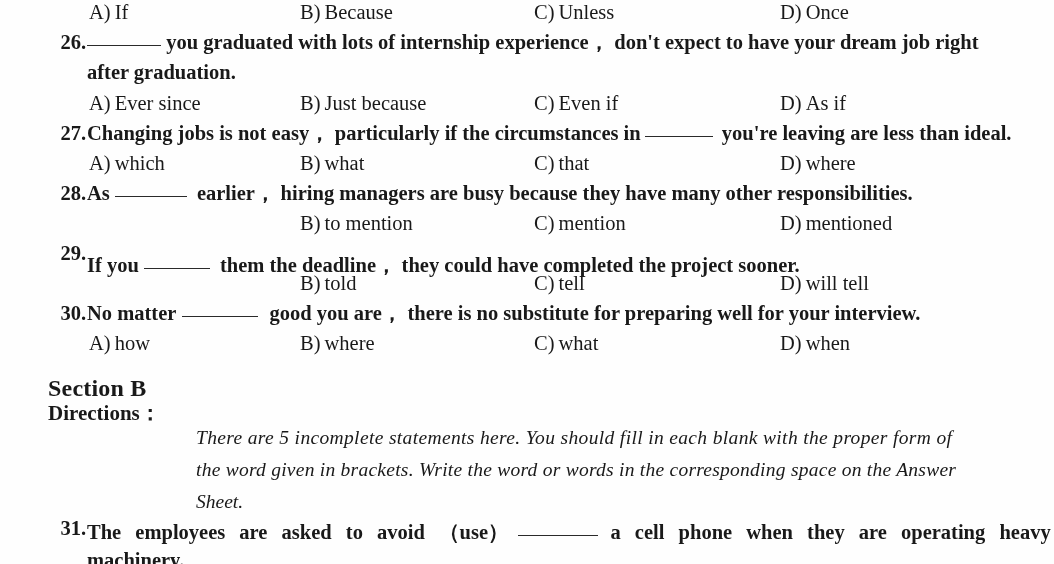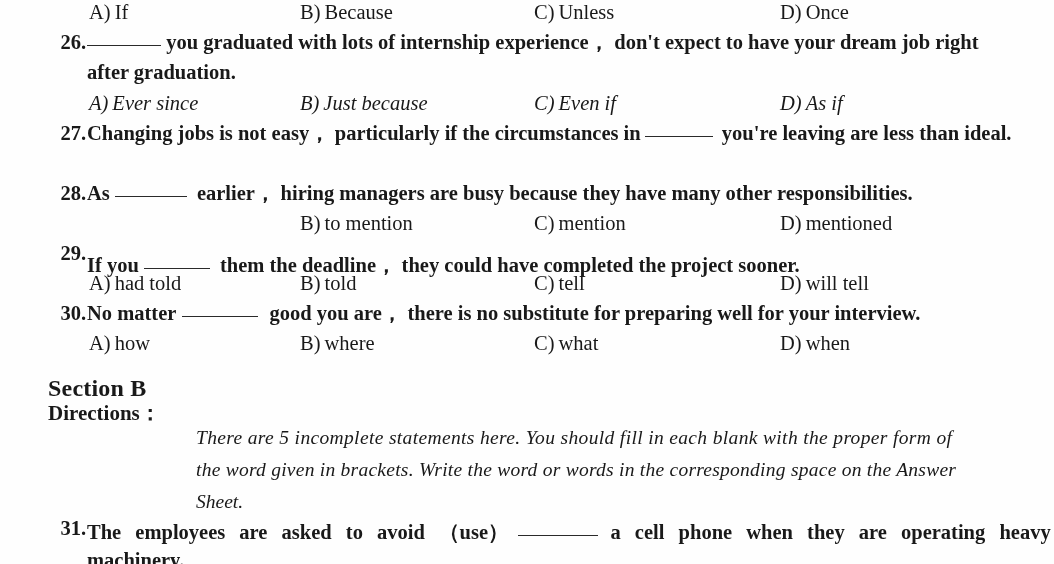--- a/index.html
+++ b/index.html
@@ -127,48 +127,53 @@
     <span class="opt opt-d"><span class="mark">D</span><span class="paren">)</span><span>Once</span></span>
   </div>
 
   <div class="q-line" style="top:27px; left:0; width:1054px;">
     <span class="q-num" style="left:48px; top:0;">26.</span>
     <span class="q-body" style="top:0;"><span class="blank w1"></span><span> you graduated with lots of internship experience， don't expect to have your dream job right</span></span>
   </div>
   <div class="q-line" style="top:57px; left:87px;">
     <span>after graduation.</span>
   </div>
-  <div class="opts" style="top:88px;font-style:italic;">
+  <div class="opts" style="top:88px;">
     <span class="opt opt-a"><span class="mark">A</span><span class="paren">)</span><span>Ever since</span></span>
     <span class="opt opt-b"><span class="mark">B</span><span class="paren">)</span><span>Just because</span></span>
     <span class="opt opt-c"><span class="mark">C</span><span class="paren">)</span><span>Even if</span></span>
     <span class="opt opt-d"><span class="mark">D</span><span class="paren">)</span><span>As if</span></span>
   </div>
 
   <div class="q-line" style="top:118px; left:0; width:1054px;">
     <span class="q-num" style="left:48px; top:0;">27.</span>
     <span class="q-body" style="top:0;"><span>Changing jobs is not easy， particularly if the circumstances in</span><span class="blank w3" style="margin:0 4px;"></span><span> you're leaving are less than ideal.</span></span>
   </div>
+  <div class="opts" style="top:148px;">
+    <span class="opt opt-a"><span class="mark">A</span><span class="paren">)</span><span>which</span></span>
+    <span class="opt opt-b"><span class="mark">B</span><span class="paren">)</span><span>what</span></span>
+    <span class="opt opt-c"><span class="mark">C</span><span class="paren">)</span><span>that</span></span>
+    <span class="opt opt-d"><span class="mark">D</span><span class="paren">)</span><span>where</span></span>
+  </div>
 
   <div class="q-line" style="top:178px; left:0; width:1054px;">
     <span class="q-num" style="left:48px; top:0;">28.</span>
     <span class="q-body" style="top:0;"><span>As</span><span class="blank w2" style="margin:0 5px;"></span><span> earlier， hiring managers are busy because they have many other responsibilities.</span></span>
   </div>
   <div class="opts" style="top:208px;">
     <span class="opt opt-b"><span class="mark">B</span><span class="paren">)</span><span>to mention</span></span>
     <span class="opt opt-c"><span class="mark">C</span><span class="paren">)</span><span>mention</span></span>
     <span class="opt opt-d"><span class="mark">D</span><span class="paren">)</span><span>mentioned</span></span>
   </div>
 
   <div class="q-line" style="top:238px; left:0; width:1054px;">
     <span class="q-num" style="left:48px; top:0;">29.</span>
     <span class="q-body" style="top:12px;text-align:center;"><span>If you</span><span class="blank w4" style="margin:0 5px;"></span><span> them the deadline， they could have completed the project sooner.</span></span>
   </div>
   <div class="opts" style="top:268px;">
-    <span class="opt opt-a"><span class="mark">A</span><span class="paren">)</span><span>had told</span></span>
     <span class="opt opt-b"><span class="mark">B</span><span class="paren">)</span><span>told</span></span>
     <span class="opt opt-c"><span class="mark">C</span><span class="paren">)</span><span>tell</span></span>
     <span class="opt opt-d"><span class="mark">D</span><span class="paren">)</span><span>will tell</span></span>
   </div>
 
   <div class="q-line" style="top:298px; left:0; width:1054px;">
     <span class="q-num" style="left:48px; top:0;">30.</span>
     <span class="q-body" style="top:0;"><span>No matter</span><span class="blank w5" style="margin:0 6px;"></span><span> good you are， there is no substitute for preparing well for your interview.</span></span>
   </div>
   <div class="opts" style="top:328px;">

